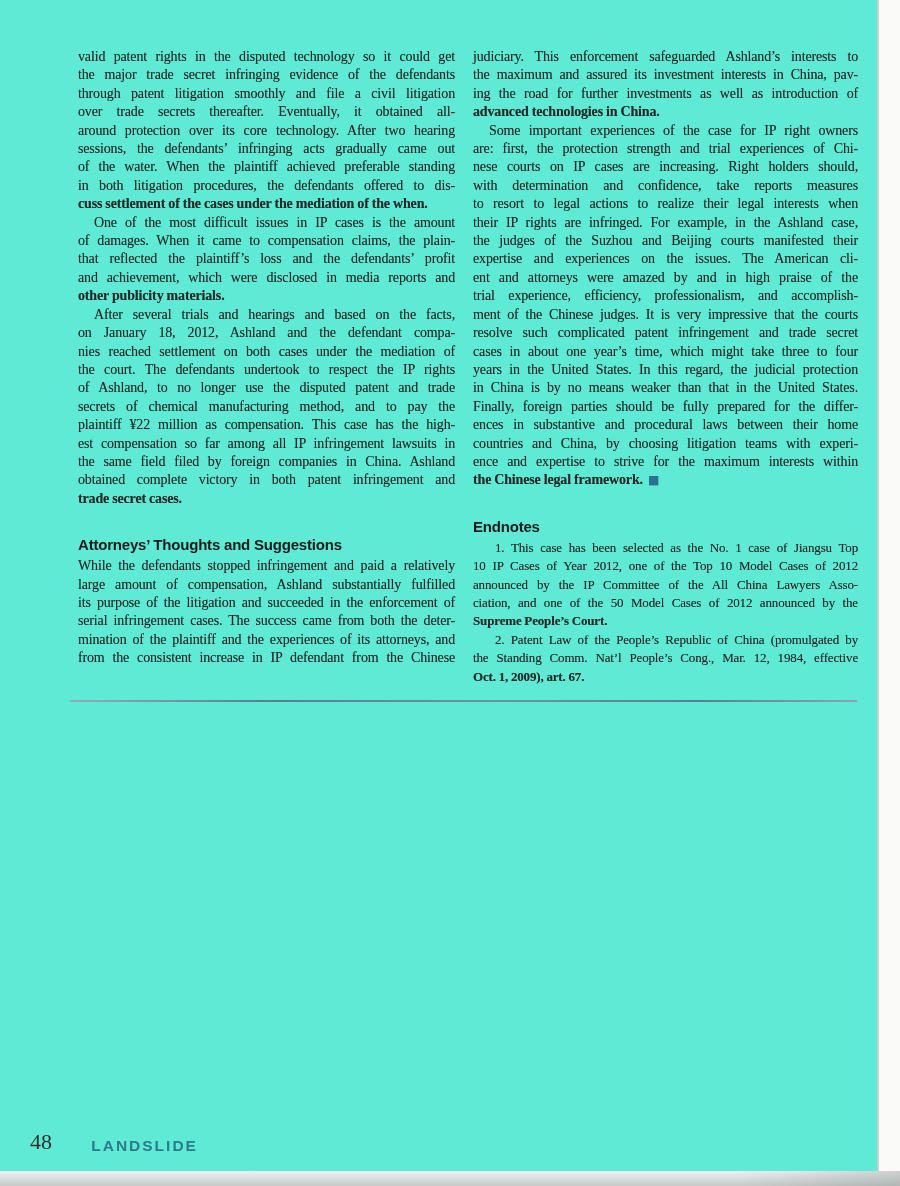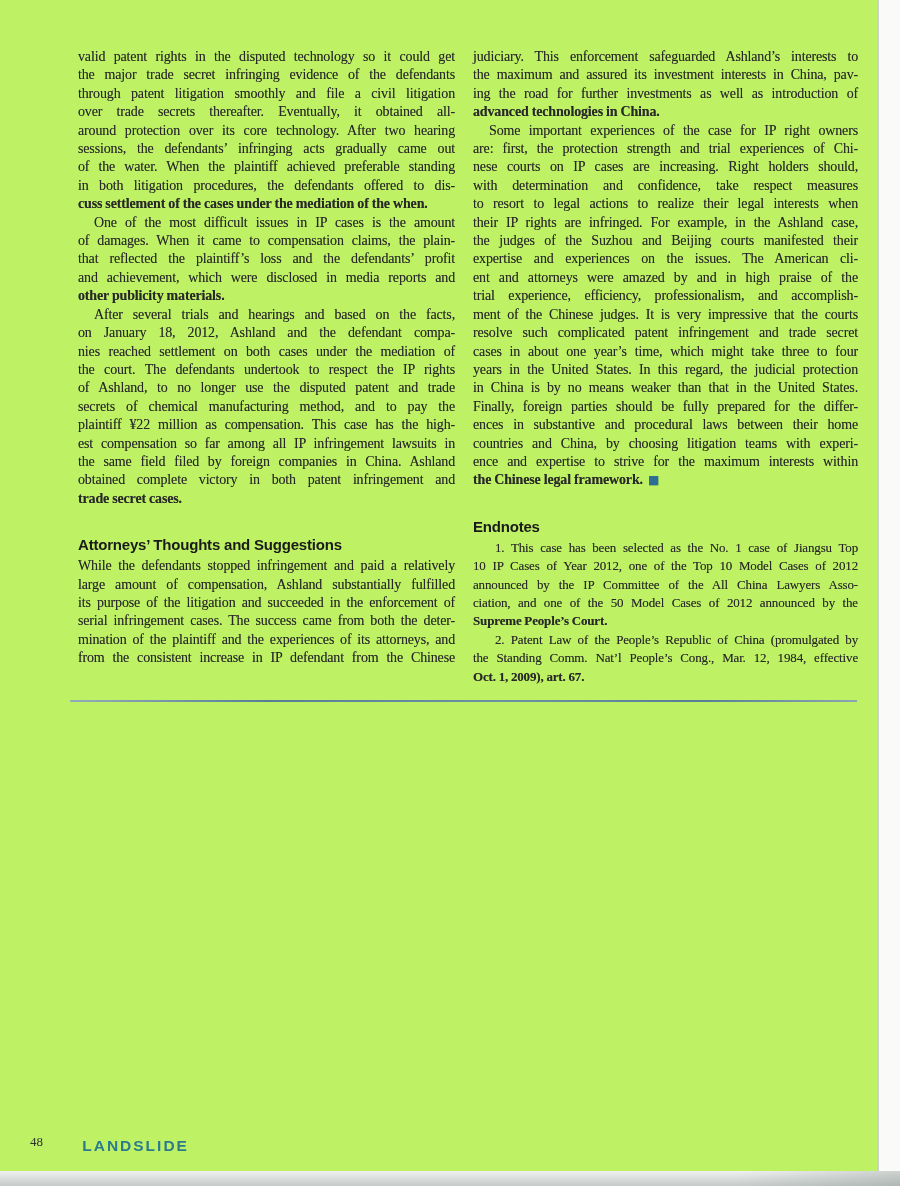--- a/index.html
+++ b/index.html
@@ -1,20 +1,20 @@
 <!DOCTYPE html>
 <html><head>
 <meta charset="utf-8">
 <style>
   html, body { margin: 0; padding: 0; background: #e9e9e7; }
   .page {
     position: relative;
     width: 900px;
     height: 1186px;
-    background: #bef264;
+    background: #5eead4;
     overflow: hidden;
     font-family: "Liberation Serif", serif;
     color: #282828;
   }
   
   .column { position: absolute; top: 48px; }
   .col-left  { left: 78px;  width: 377px; }
   .col-right { left: 473px; width: 385px; }
   .block { margin: 0; }
   .line {
@@ -57,21 +57,21 @@
   }
   
   .footer {
     position: absolute;
     left: 30px; top: 1132px;
     display: flex;
     align-items: flex-end;
   }
   .page-number {
     font-family: "Liberation Serif", serif;
-    font-size: 13px;
+    font-size: 22px;
     line-height: 20px;
     color: #2f2f2f;
     margin-right: 27px;
   }
   .footer-clip { height: 16px; overflow: hidden; }
   .footer-line { display: flex; align-items: center; line-height: 19px; flex-direction: column; }
   .magazine-logo {
     font-family: "Liberation Sans", sans-serif;
     font-weight: 700;
     font-size: 15.5px;
@@ -163,21 +163,21 @@
       <div class="block block-paragraph">
         <div class="line">judiciary. This enforcement safeguarded Ashland’s interests to</div>
         <div class="line">the maximum and assured its investment interests in China, pav-</div>
         <div class="line">ing the road for further investments as well as introduction of</div>
         <div class="line last">advanced technologies in China.</div>
       </div>
       <div class="block block-paragraph">
         <div class="line first-indent">Some important experiences of the case for IP right owners</div>
         <div class="line">are: first, the protection strength and trial experiences of Chi-</div>
         <div class="line">nese courts on IP cases are increasing. Right holders should,</div>
-        <div class="line">with determination and confidence, take respect measures</div>
+        <div class="line">with determination and confidence, take reports measures</div>
         <div class="line">to resort to legal actions to realize their legal interests when</div>
         <div class="line">their IP rights are infringed. For example, in the Ashland case,</div>
         <div class="line">the judges of the Suzhou and Beijing courts manifested their</div>
         <div class="line">expertise and experiences on the issues. The American cli-</div>
         <div class="line">ent and attorneys were amazed by and in high praise of the</div>
         <div class="line">trial experience, efficiency, professionalism, and accomplish-</div>
         <div class="line">ment of the Chinese judges. It is very impressive that the courts</div>
         <div class="line">resolve such complicated patent infringement and trade secret</div>
         <div class="line">cases in about one year’s time, which might take three to four</div>
         <div class="line">years in the United States. In this regard, the judicial protection</div>

